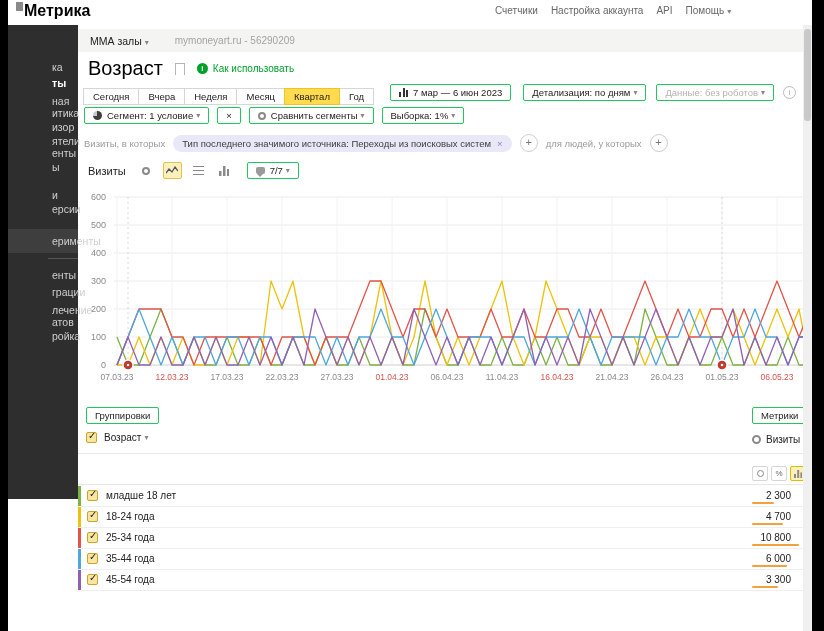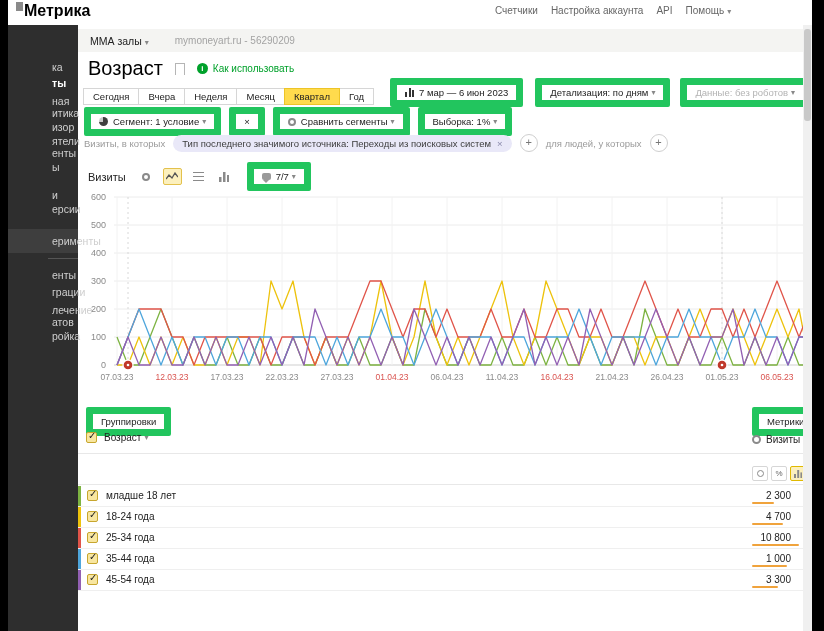--- a/index.html
+++ b/index.html
@@ -10,21 +10,21 @@
   #bezel-left{left:0;top:0;width:8px;height:631px;}
   #bezel-right{left:812px;top:0;width:12px;height:631px;}
   
   #header{position:absolute;left:8px;top:0;width:804px;height:25px;background:#fff;}
   #logo{position:absolute;left:16px;top:2px;font-size:16px;font-weight:bold;color:#000;}
   #logo-square{position:absolute;left:8px;top:2px;width:7px;height:9px;background:#8a8a8a;}
   #top-nav{position:absolute;left:487px;top:5px;display:flex;gap:13px;font-size:10px;color:#666;}
   #top-nav .nav-item{cursor:pointer;}
   .caret{font-size:8px;color:#888;margin-left:3px;}
   
-  #sidebar{position:absolute;left:8px;top:25px;width:70px;height:606px;background:#2e2e2e;z-index:5;}
+  #sidebar{position:absolute;left:8px;top:25px;width:70px;height:474px;background:#2e2e2e;z-index:5;}
   .sb-item{position:absolute;left:44px;font-size:10.5px;line-height:12px;color:#cfcfcf;white-space:pre-line;cursor:pointer;}
   .sb-item.active{color:#fff;font-weight:bold;}
   #sb-hl{position:absolute;left:0;top:204px;width:70px;height:24px;background:#3e3e3e;}
   #sb-divider{position:absolute;left:40px;top:233px;width:30px;height:1px;background:#555;}
   .sb-0{top:36px}.sb-1{top:52px}.sb-2{top:70px}.sb-3{top:96px}.sb-4{top:110px}.sb-5{top:136px}
   .sb-6{top:164px}.sb-7{top:178px}.sb-8{top:210px}.sb-9{top:244px}.sb-10{top:261px}.sb-11{top:279px}.sb-12{top:305px}
   
   #scroll-track{position:absolute;left:803px;top:25px;width:9px;height:606px;background:#f0f0f0;z-index:6;}
   #scroll-thumb{position:absolute;left:1px;top:4px;width:7px;height:92px;background:#c9c9c9;border-radius:3px;}
   
@@ -36,21 +36,21 @@
   #page-title{font-size:20px;color:#000;}
   #bookmark{width:8px;height:11px;border:1px solid #b5b5b5;border-bottom:none;margin-left:12px;position:relative;}
   #bookmark:after{content:"";position:absolute;left:-1px;bottom:-4px;border-left:5px solid transparent;border-right:5px solid transparent;border-top:4px solid #fff;box-sizing:border-box;}
   #howto{display:flex;align-items:center;margin-left:12px;cursor:pointer;}
   #howto-dot{width:11px;height:11px;border-radius:50%;background:#00a12b;color:#fff;font-size:8px;line-height:11px;text-align:center;font-weight:bold;}
   #howto-label{margin-left:5px;font-size:10px;color:#00a12b;}
   
   #tabs-row{position:absolute;left:84px;top:84px;display:flex;align-items:center;height:16px;}
   .ptab{font-size:9.5px;padding:2px 9px;border:1px solid #d6d6d6;background:#fff;margin-left:-1px;cursor:pointer;white-space:nowrap;margin-top:8px;}
   .ptab.active{background:#ffdb4d;border-color:#edc427;position:relative;z-index:2;}
-  .tool-btn{font-size:9.5px;padding:2px 8px;border:7px solid #22c55e;background:#fff;border-radius:2px;cursor:pointer;display:flex;align-items:center;white-space:nowrap;}
+  .tool-btn{font-size:9.5px;padding:2px 8px;border:1px solid #22c55e;background:#fff;border-radius:2px;cursor:pointer;display:flex;align-items:center;white-space:nowrap;}
   #date-btn{margin-left:16px;}
   #detail-btn{margin-left:12px;}
   #data-btn{margin-left:10px;color:#b3b3b3;}
   .bars-ic{display:inline-block;width:9px;height:9px;margin-right:5px;
            background:linear-gradient(to top,#333 0,#333 100%) left bottom/2px 5px no-repeat,
                       linear-gradient(to top,#333 0,#333 100%) 3.5px bottom/2px 9px no-repeat,
                       linear-gradient(to top,#333 0,#333 100%) 7px bottom/2px 7px no-repeat;}
   #info-ic{margin-left:9px;width:11px;height:11px;border:1px solid #bbb;border-radius:50%;color:#aaa;font-size:8px;line-height:11px;text-align:center;cursor:pointer;}
   
   #segment-row{position:absolute;left:84px;top:107px;display:flex;align-items:flex-start;gap:8px;}
@@ -325,21 +325,21 @@
       <span class="row-stripe" style="background: rgb(224, 84, 73);"></span>
       <span class="cb checked"></span>
       <span class="trow-label">25-34 года</span>
       <span class="trow-value">10 800</span>
       <span class="mini-bar" style="width: 47px; background: rgb(240, 163, 60);"></span>
     </div>
     <div class="trow">
       <span class="row-stripe" style="background: rgb(78, 166, 220);"></span>
       <span class="cb checked"></span>
       <span class="trow-label">35-44 года</span>
-      <span class="trow-value">1 000</span>
+      <span class="trow-value">6 000</span>
       <span class="mini-bar" style="width: 35px; background: rgb(240, 163, 60);"></span>
     </div>
     <div class="trow">
       <span class="row-stripe" style="background: rgb(146, 96, 179);"></span>
       <span class="cb checked"></span>
       <span class="trow-label">45-54 года</span>
       <span class="trow-value">3 300</span>
       <span class="mini-bar" style="width: 26px; background: rgb(240, 163, 60);"></span>
     </div>
   </div>

